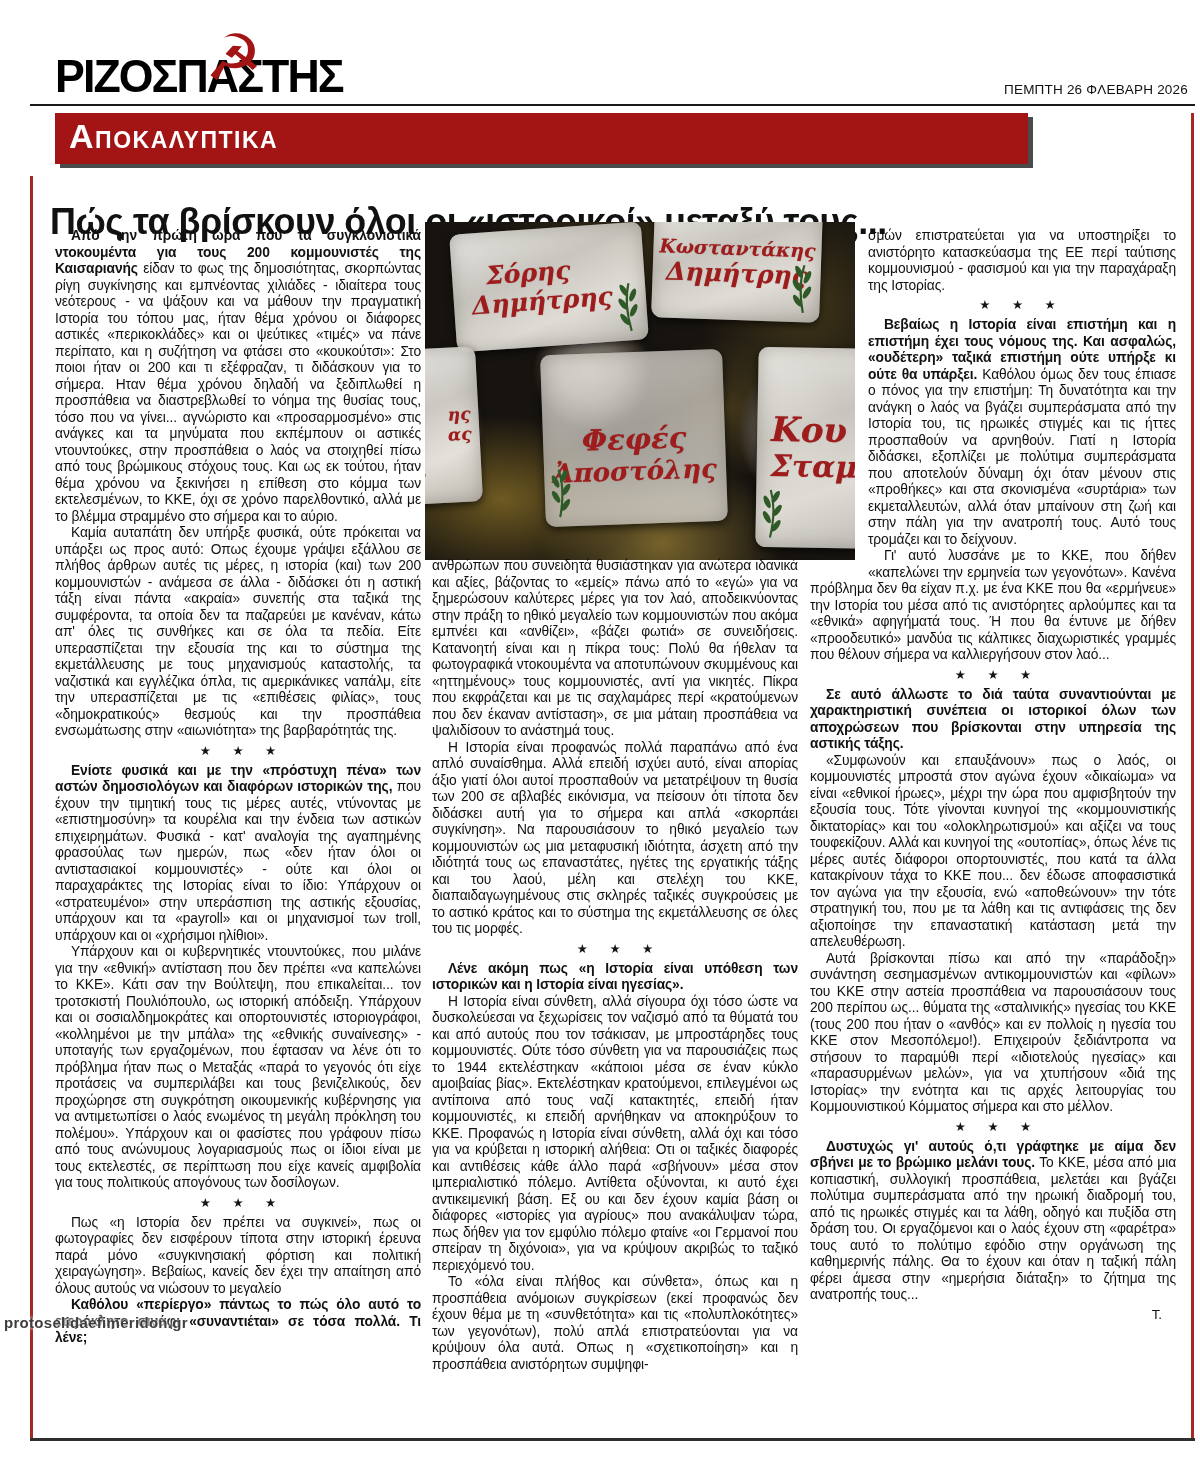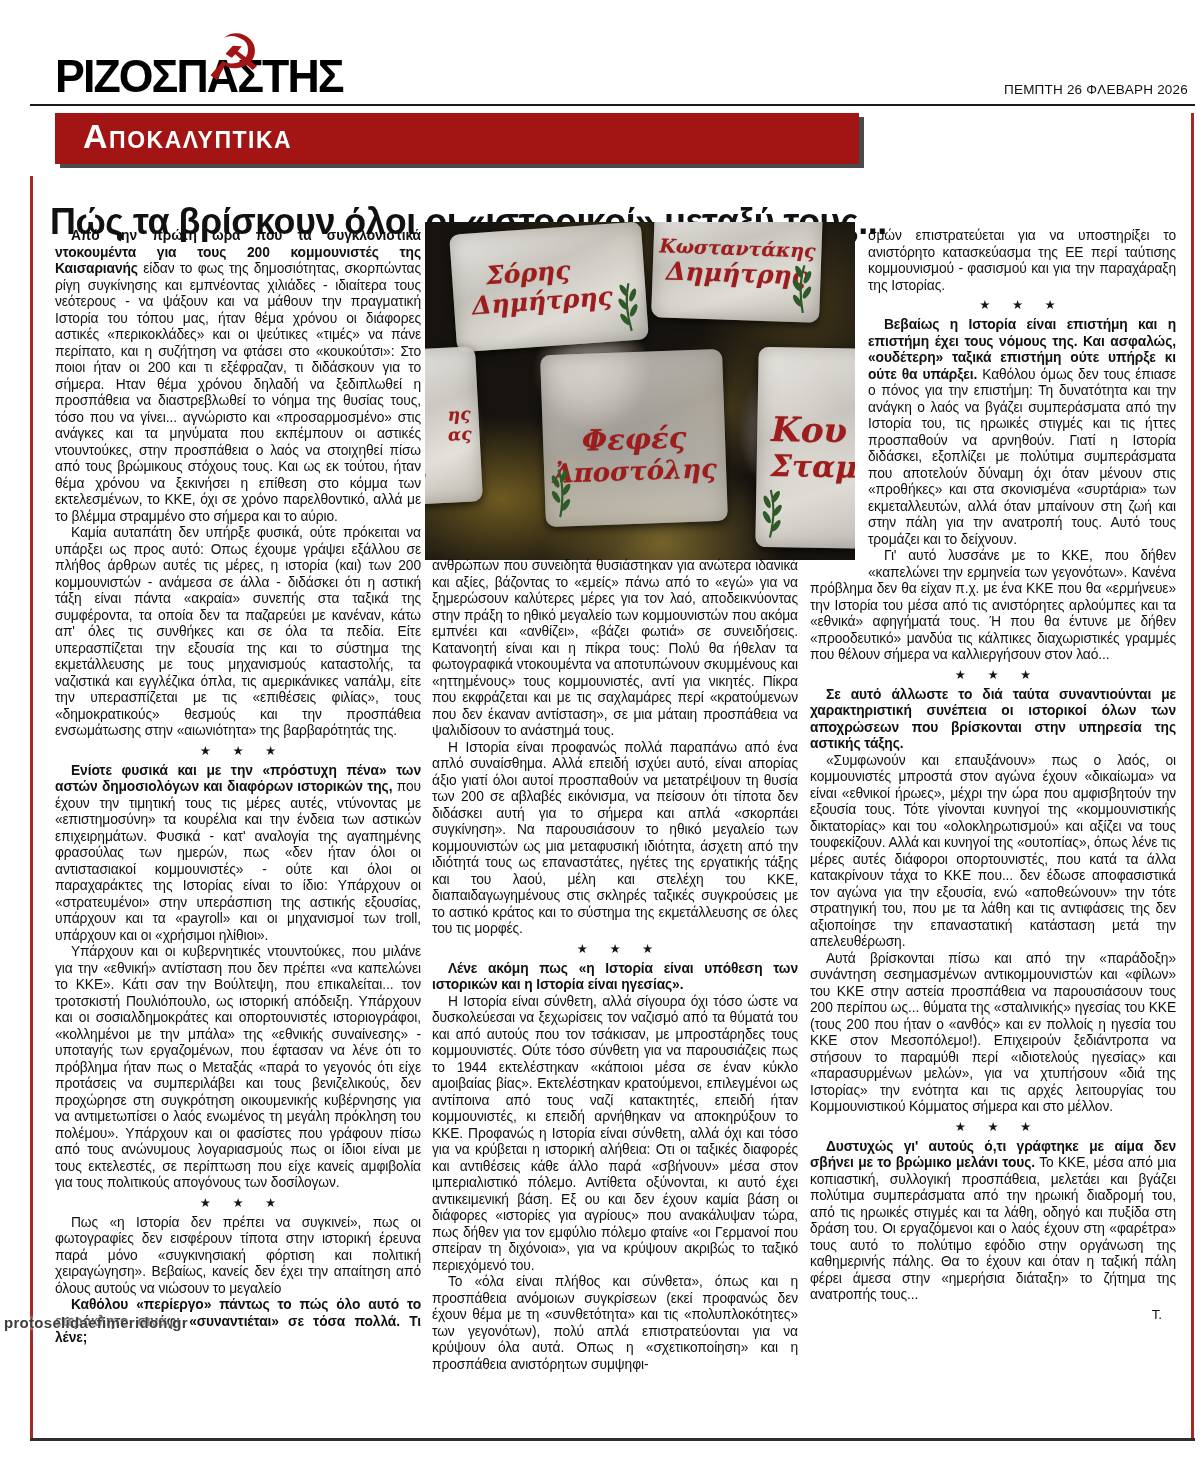--- a/index.html
+++ b/index.html
@@ -7,21 +7,21 @@
   .page{position:absolute;inset:0;overflow:hidden;background:#fff;}
 
   
   .masthead{position:absolute;left:55px;top:48px;height:56px;z-index:3;}
   .brand{font-size:47px;font-weight:bold;letter-spacing:-2px;transform:scaleX(.95);transform-origin:left;color:#000;position:relative;z-index:2;line-height:56px;white-space:nowrap;}
   .hammer{position:absolute;left:150px;top:-22px;font-size:64px;line-height:64px;color:var(--band-red,#b01414);z-index:3;font-family:"DejaVu Sans",sans-serif;}
   .edition-date{position:absolute;right:12px;top:82px;font-size:13.5px;font-weight:normal;letter-spacing:.2px;}
   .masthead-rule{position:absolute;left:30px;top:104px;width:1165px;height:2px;background:#1a1a1a;}
 
   
-  .band{position:absolute;left:55px;top:113px;width:804px;height:51px;background:var(--band-red,#a31414);box-shadow:5px 4px 0 0 #4a4a4a;display:flex;align-items:center;padding-left:28px;box-sizing:border-box;}
+  .band{position:absolute;left:55px;top:113px;width:973px;height:51px;background:var(--band-red,#a31414);box-shadow:5px 4px 0 0 #4a4a4a;display:flex;align-items:center;padding-left:14px;box-sizing:border-box;}
   .band-label{color:#fff;font-weight:bold;font-size:23px;letter-spacing:1.5px;line-height:51px;}
   .band-label::first-letter{font-size:34px;}
 
   
   .red-rule-left{position:absolute;left:30px;top:176px;width:3px;height:1262px;background:var(--rule-red,#a22a22);}
   .red-rule-right{position:absolute;left:1191px;top:113px;width:3px;height:1325px;background:var(--rule-red,#a22a22);}
   .bottom-rule{position:absolute;left:30px;top:1438px;width:1165px;height:3px;background:#2e2e2e;}
 
   
   .headline{position:absolute;left:50px;top:176px;width:1100px;font-size:37px;font-weight:bold;letter-spacing:-.5px;transform:scaleX(.97);transform-origin:left;white-space:nowrap;}

